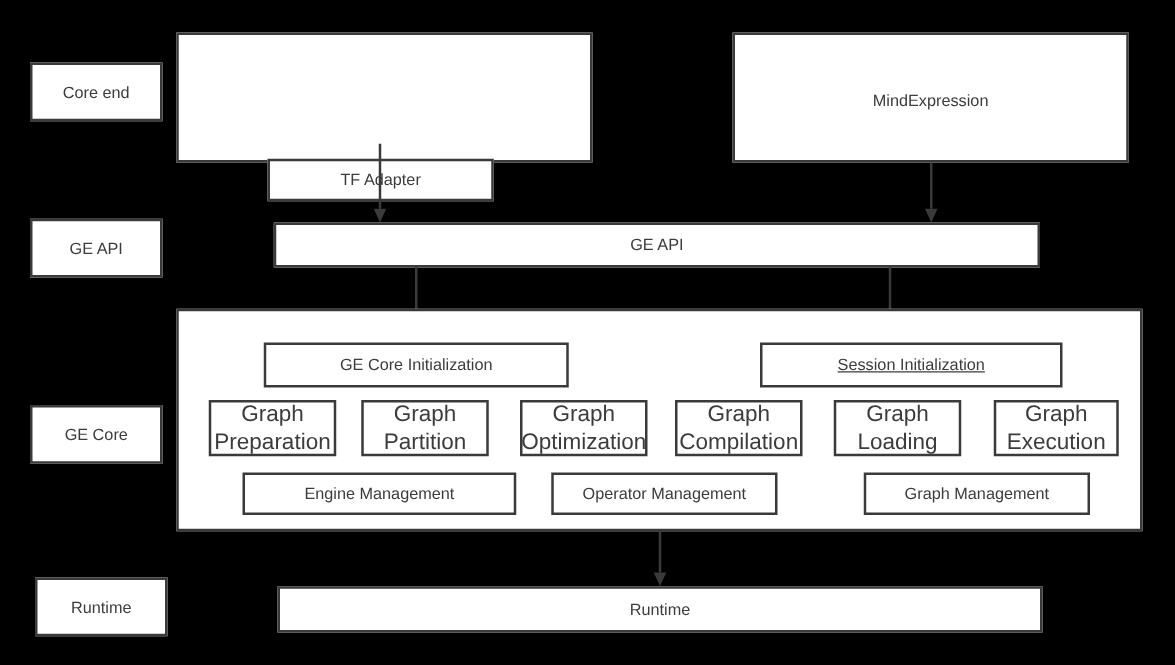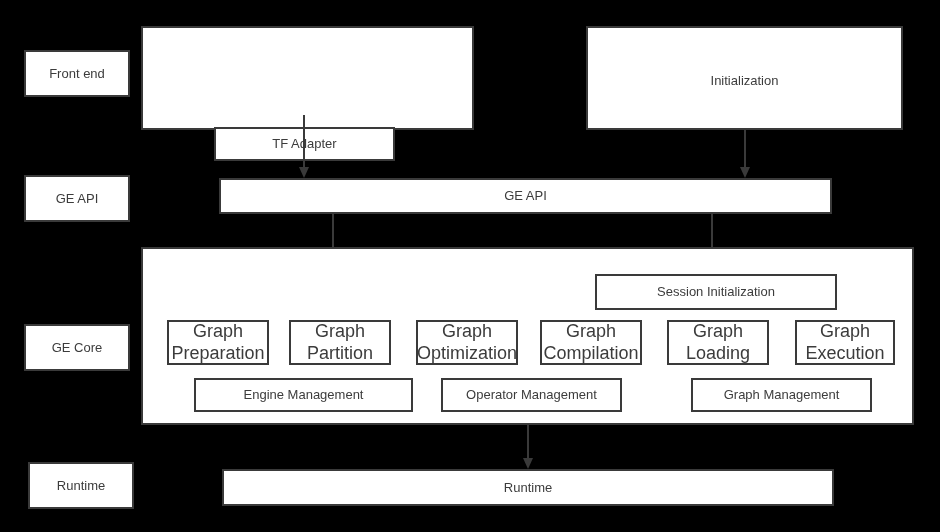--- a/index.html
+++ b/index.html
@@ -75,34 +75,34 @@
     border-left: 5px solid transparent;
     border-right: 5px solid transparent;
     border-top: 11px solid #3a3a3a;
   }
 </style>
 </head>
 <body>
 
 <div id="canvas">
 
-  <div class="box stage-label" style="left:24px; top:50px; width:106px; height:47px;">Front end</div>
+  <div class="box stage-label" style="left:24px; top:50px; width:106px; height:47px;">Core end</div>
 
   <div class="box stage-label" style="left:24px; top:175px; width:106px; height:47px;">GE API</div>
 
   <div class="box stage-label" style="left:24px; top:324px; width:106px; height:47px;text-align:center;">GE Core</div>
 
   <div class="box stage-label" style="left:28px; top:462px; width:106px; height:47px;">Runtime</div>
 
   <div class="box container-box" style="left:141px; top:26px; width:333px; height:104px;">
     <div class="box inner-wide" style="left:71px; top:55px; width:181px; height:34px;margin-top:44px;">TF Adapter</div>
   </div>
 
   <div class="box container-box" style="left:586px; top:26px; width:317px; height:104px;">
-    <div class="container-title" style="top:45px;">Initialization</div>
+    <div class="container-title" style="top:45px;">MindExpression</div>
   </div>
 
   <div class="arrow" style="left:303px; top:115px; height:63px;">
     <div class="shaft" style="height:52px;"></div>
     <div class="head" style="top:52px;"></div>
   </div>
 
   <div class="arrow" style="left:744px; top:130px; height:48px;">
     <div class="shaft" style="height:37px;"></div>
     <div class="head" style="top:37px;"></div>
@@ -116,22 +116,23 @@
   </div>
 
   <div class="arrow" style="left:711px; top:213px; height:61px;">
     <div class="shaft" style="height:50px;"></div>
     <div class="head" style="top:50px;"></div>
   </div>
 
   <div class="box container-box" style="left:141px; top:247px; width:773px; height:178px;">
 
     
+    <div class="box inner-wide" style="left:68px; top:25px; width:244px; height:36px;">GE Core Initialization</div>
 
-    <div class="box inner-wide" style="left:452px; top:25px; width:242px; height:36px;">Session Initialization</div>
+    <div class="box inner-wide" style="left:465px; top:25px; width:242px; height:36px;text-decoration:underline;">Session Initialization</div>
 
     
     <div class="box inner-small" style="left:24px; top:71px; width:102px; height:45px;">Graph
 Preparation</div>
 
     <div class="box inner-small" style="left:146px; top:71px; width:102px; height:45px;">Graph
 Partition</div>
 
     <div class="box inner-small" style="left:273px; top:71px; width:102px; height:45px;">Graph
 Optimization</div>

